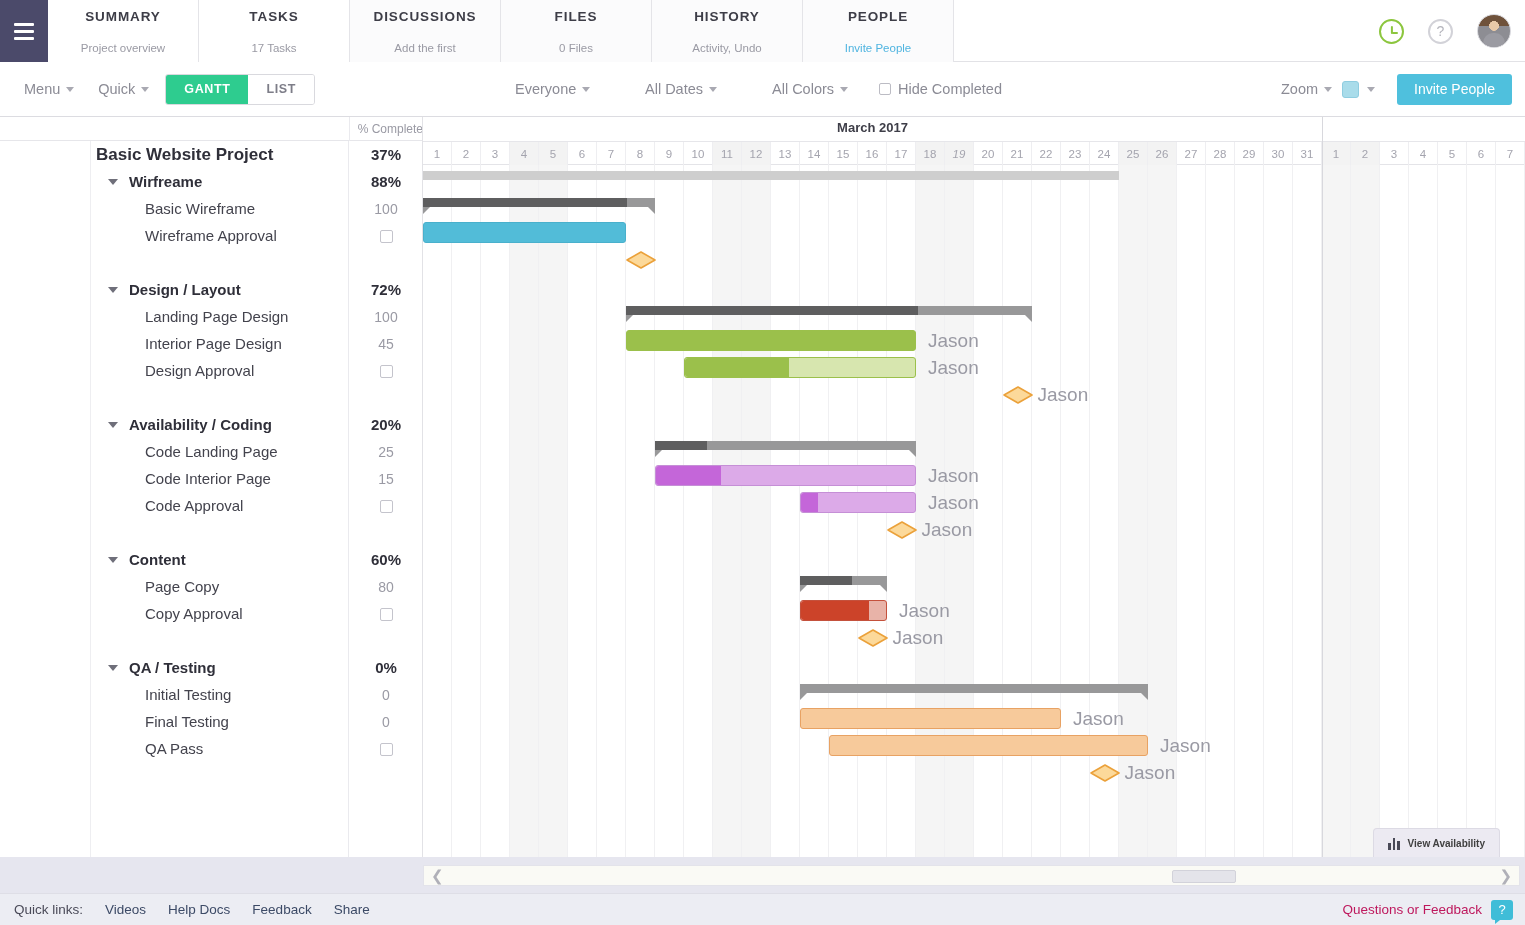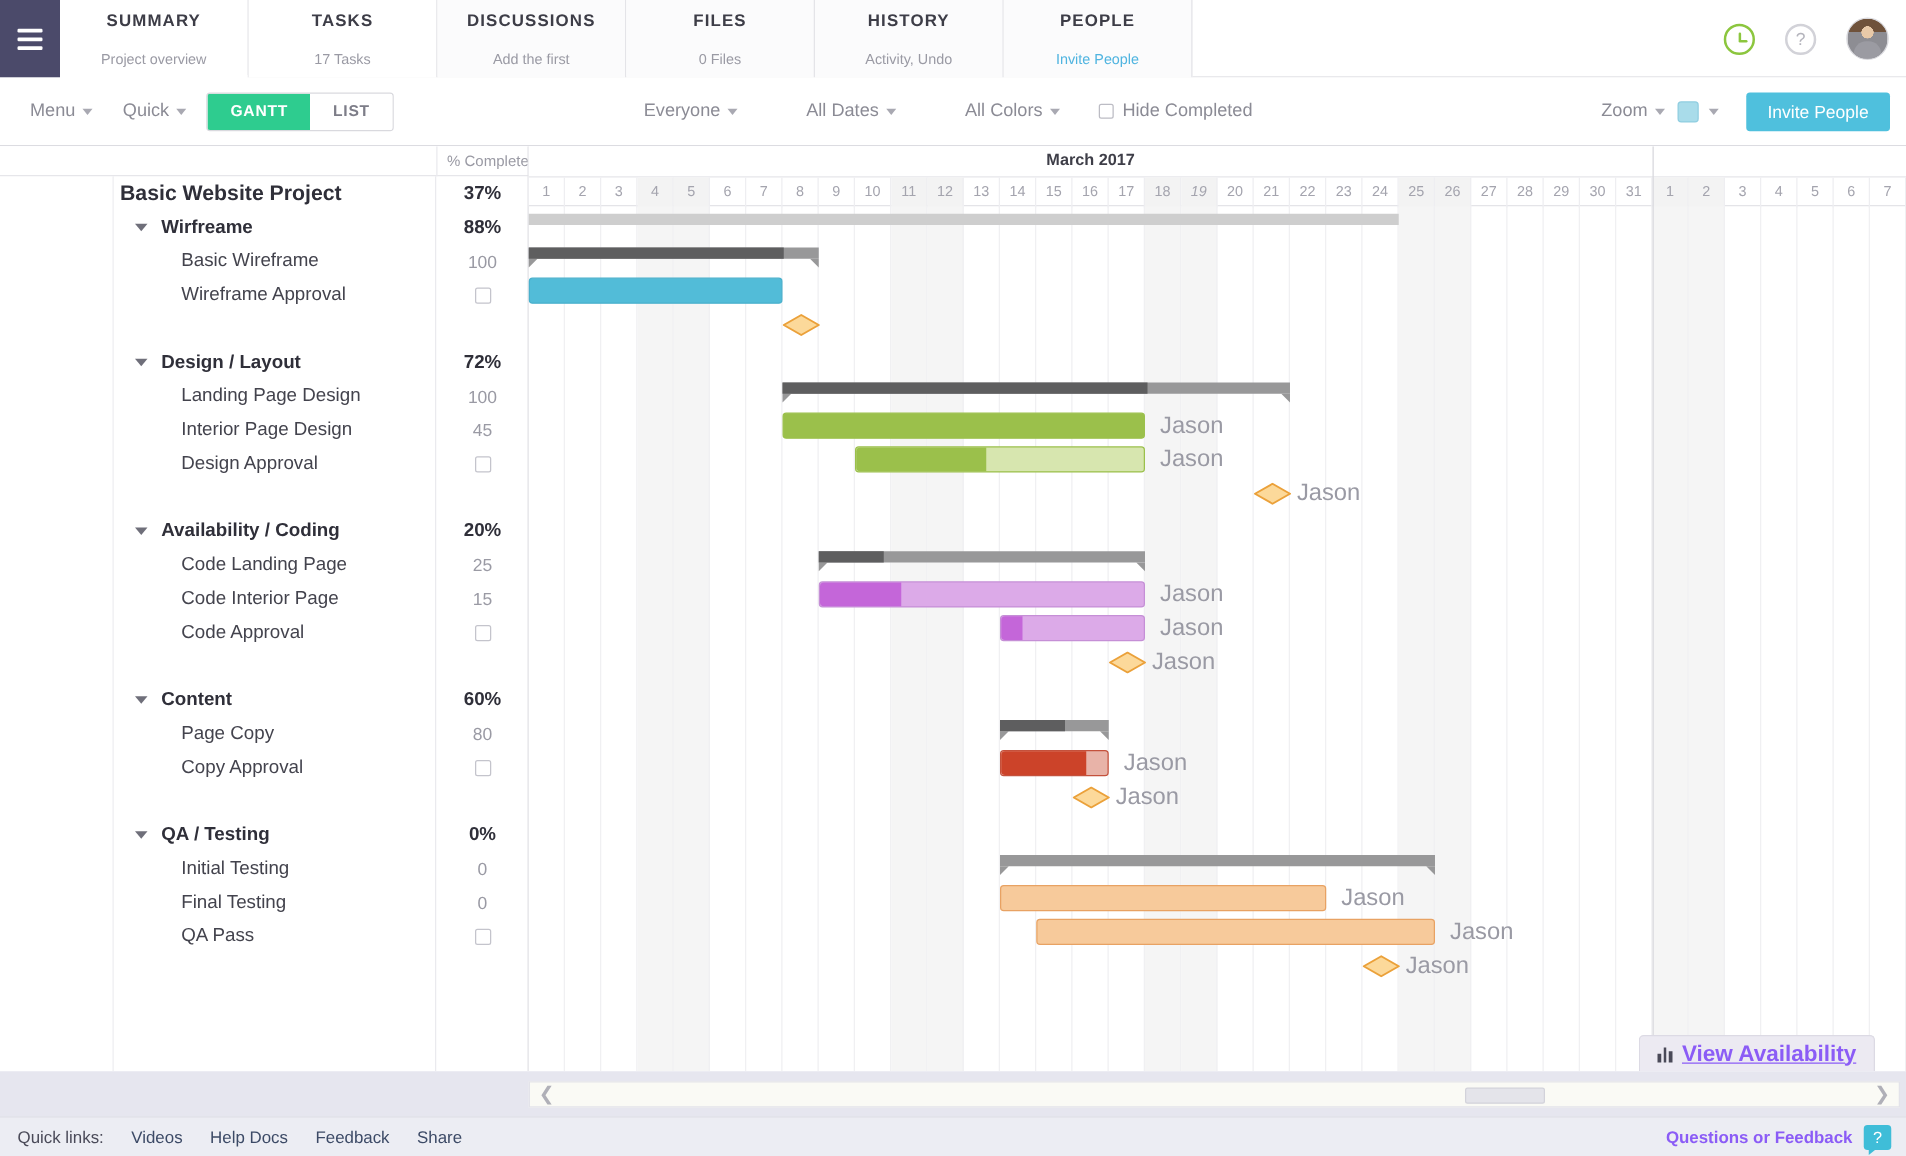--- a/index.html
+++ b/index.html
@@ -198,21 +198,21 @@
   .assignee {
     position: absolute; font-size: 19px; color: #9a9aa4; white-space: nowrap; line-height: 21px;
   }
 
   
   .view-avail {
     position: absolute; right: 25px; bottom: 0px; height: 29px;
     background: #eceaf2; border: 1px solid #dcdae4; border-bottom: none;
     border-radius: 4px 4px 0 0; padding: 0 14px;
     display: flex; align-items: center; gap: 8px; cursor: pointer;
-    font-size: 18px; color: #8b5cf6; font-weight: bold; text-decoration: underline;
+    font-size: 10px; color: #404040; font-weight: bold;
   }
   .bars-icon { display: flex; align-items: flex-end; gap: 2px; height: 13px; }
   .bars-icon i { display: block; width: 2.5px; background: #4a4a58; }
 
   
   .scroll-strip {
     position: absolute; left: 0; top: 857px; width: 1525px; height: 36px;
     background: #e6e6ef;
   }
   .hscroll {
@@ -230,21 +230,21 @@
   .footer {
     position: absolute; left: 0; top: 893px; width: 1525px; height: 32px;
     background: #ecedf3; border-top: 1px solid #dedee6;
     display: flex; align-items: center;
   }
   .ql-label { font-size: 13.5px; color: #4a4a58; margin-left: 14px; }
   .ql-link { font-size: 13.5px; color: #3c4a66; margin-left: 22px; cursor: pointer; }
   .qf {
     position: absolute; right: 12px; display: flex; align-items: center; gap: 9px;
   }
-  .qf-text { font-size: 13.5px; color: #8b5cf6; font-weight: bold; cursor: pointer; }
+  .qf-text { font-size: 13.5px; color: #be185d; font-weight: normal; cursor: pointer; }
   .qf-badge {
     width: 22px; height: 20px; background: #3fbdd8; color: #fff; font-size: 13px;
     display: flex; align-items: center; justify-content: center; border-radius: 3px;
     position: relative; cursor: pointer;
   }
   .qf-badge::after {
     content:""; position:absolute; left:4px; bottom:-4px; width:0; height:0;
     border-left: 5px solid #3fbdd8; border-bottom: 4px solid transparent;
   }
 </style>

